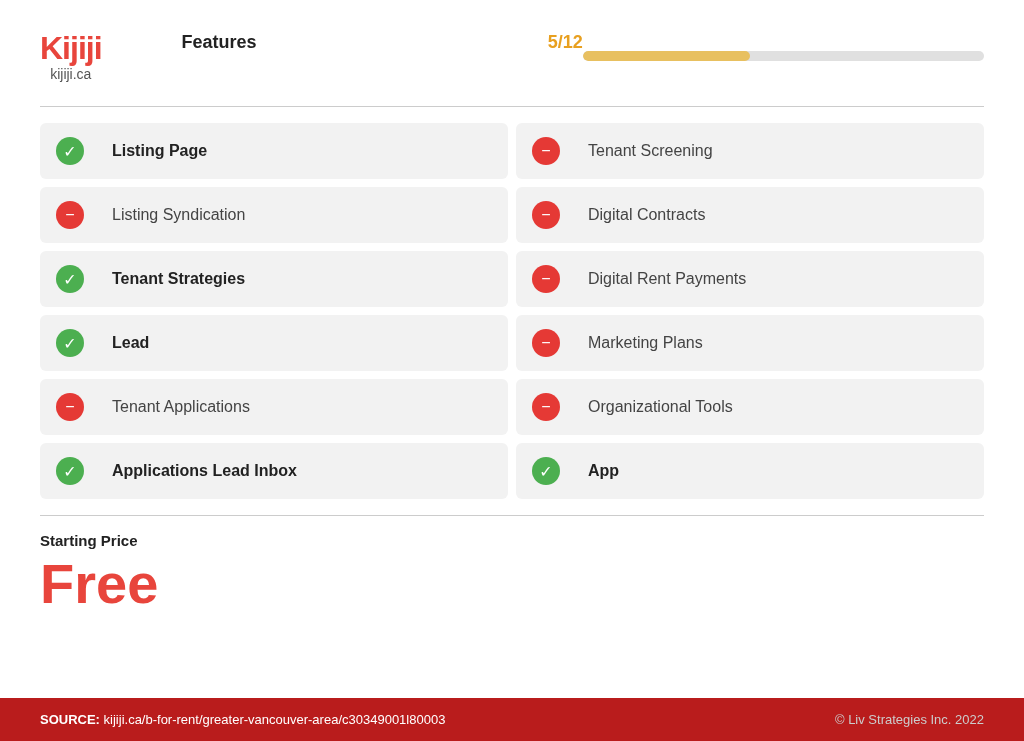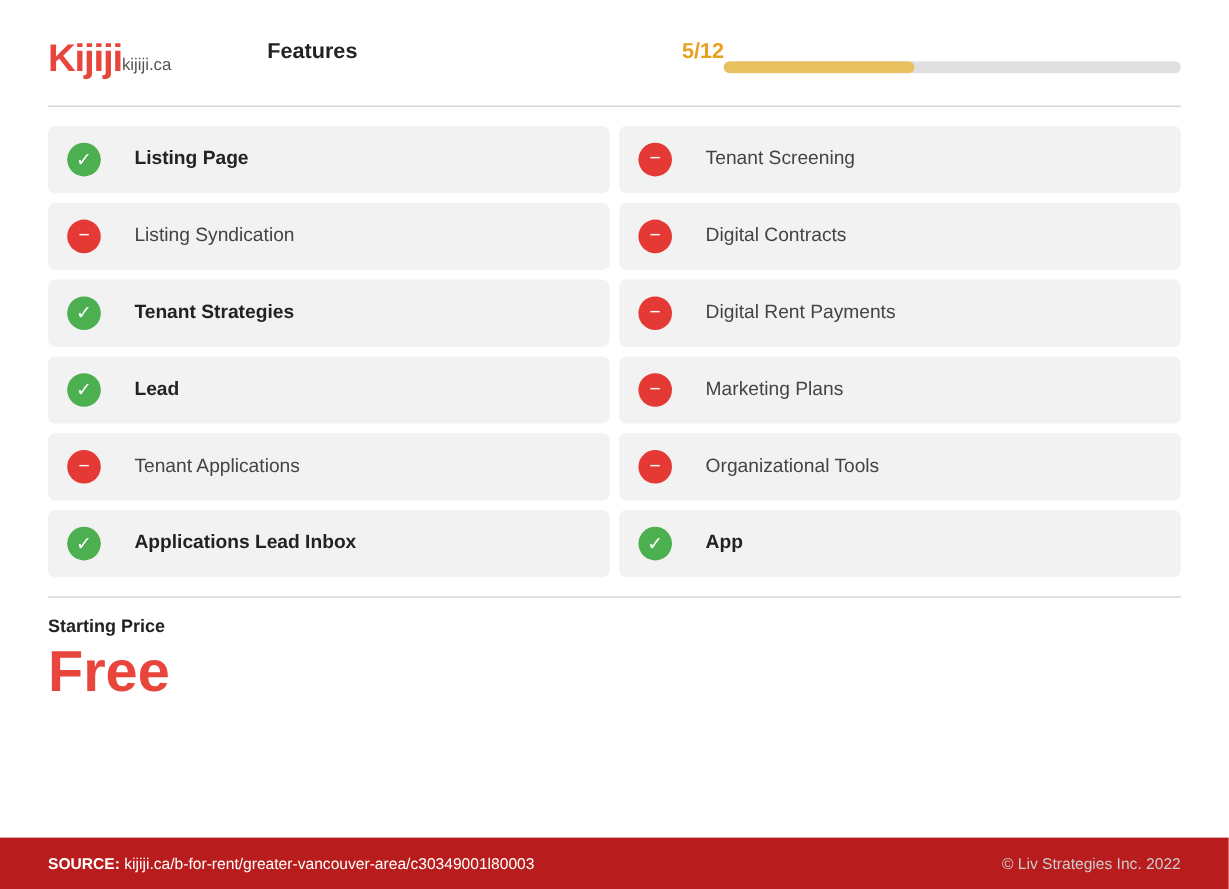--- a/index.html
+++ b/index.html
@@ -20,35 +20,36 @@
     
     .header {
       display: flex;
       align-items: flex-start;
       justify-content: space-between;
       margin-bottom: 24px;
     }
 
     .brand-section {
       display: flex;
-      flex-direction: row;
+      flex-direction: column;
     }
 
     .brand-logo {
       font-size: 32px;
       font-weight: 900;
       color: #e8453c;
       letter-spacing: -1px;
       line-height: 1;
     }
 
     .brand-url {
       font-size: 14px;
       color: #555;
-      margin-top: 13px;
+      margin-top: 2px;
+      text-align: center;
     }
 
     .features-section {
       display: flex;
       flex-direction: row;
       align-items: flex-end;
       flex: 1;
       margin-left: 80px;
     }
 
@@ -149,21 +150,21 @@
     }
 
     .starting-price-label {
       font-size: 15px;
       font-weight: 700;
       color: #222;
       margin-bottom: 4px;
     }
 
     .price-value {
-      font-size: 48px;
+      font-size: 56px;
       font-weight: 900;
       color: #e8453c;
       line-height: 1.1;
     }
 
     
     .footer {
       background: #b91c1c;
       padding: 14px 40px;
       display: flex;

